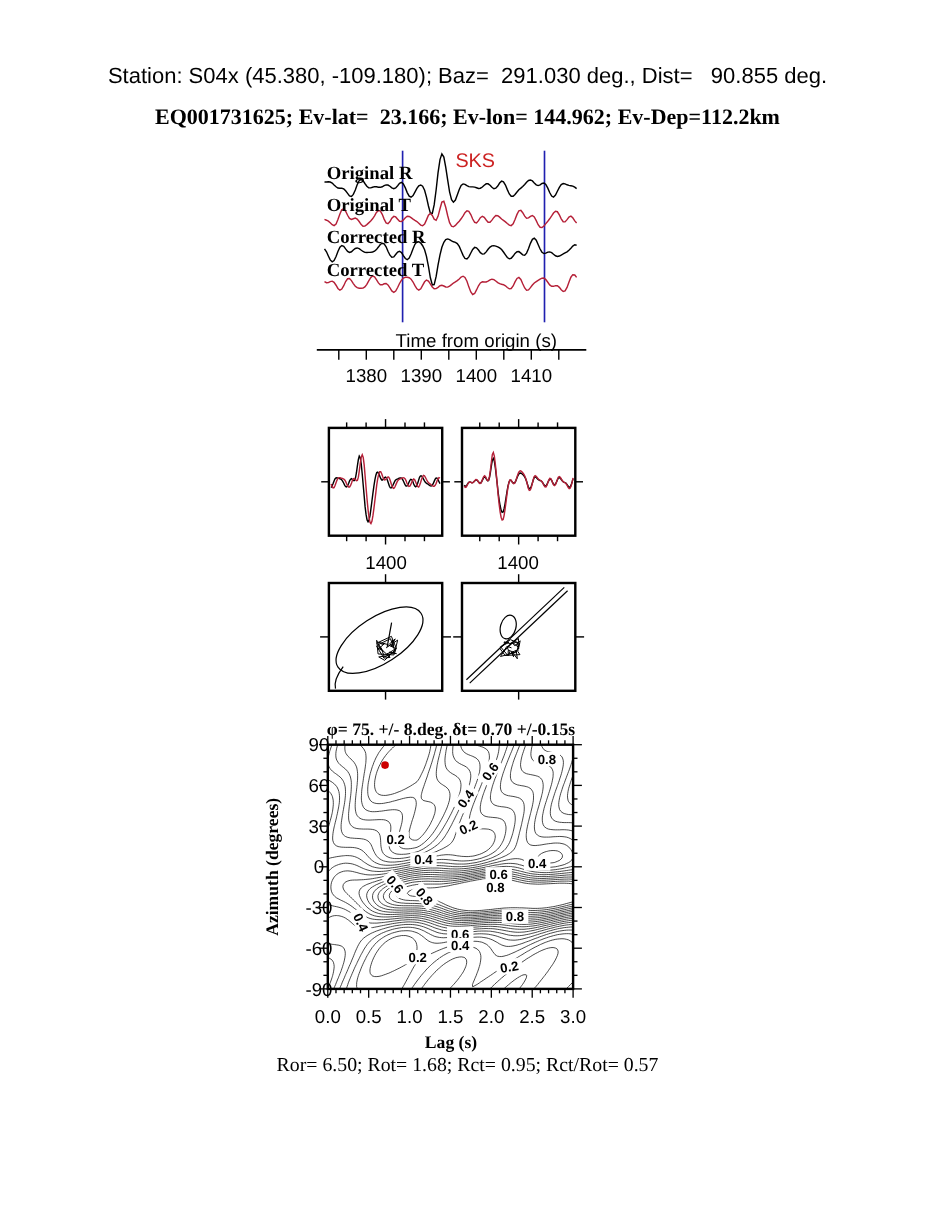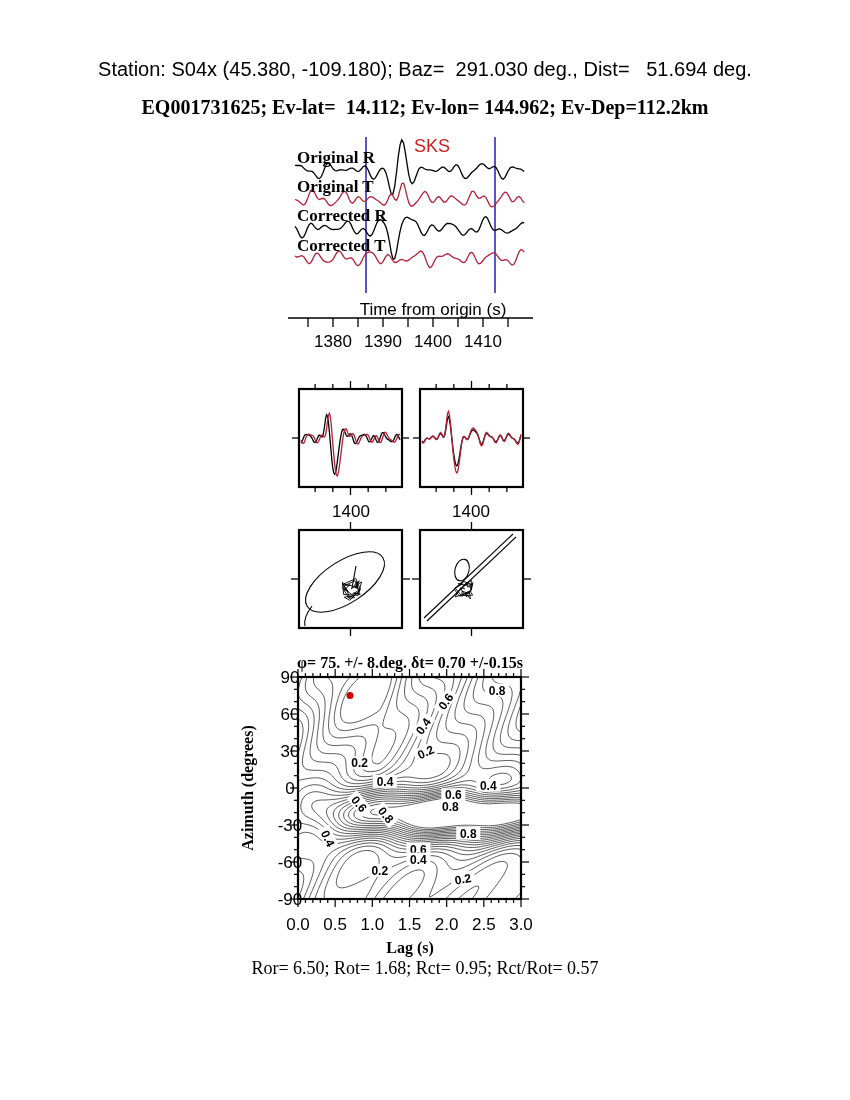--- a/index.html
+++ b/index.html
@@ -16,22 +16,22 @@
   .axnum{font:17px "Liberation Sans",sans-serif;text-anchor:middle;}
   .axtitle{font:17px "Liberation Sans",sans-serif;text-anchor:middle;}
   .ctitle{font:bold 16px "Liberation Serif",serif;text-anchor:middle;}
   .clab{font:bold 16px "Liberation Serif",serif;text-anchor:middle;}
   .contlab{font:bold 12px "Liberation Sans",sans-serif;text-anchor:middle;}
 </style>
 </head>
 <body>
 
 <div class="page">
-  <div class="hline t1">Station: S04x (45.380, -109.180); Baz=  291.030 deg., Dist=   51.694 deg.</div>
-  <div class="hline t2">EQ001731625; Ev-lat=  14.112; Ev-lon= 144.962; Ev-Dep=112.2km</div>
+  <div class="hline t1">Station: S04x (45.380, -109.180); Baz=  291.030 deg., Dist=   90.855 deg.</div>
+  <div class="hline t2">EQ001731625; Ev-lat=  23.166; Ev-lon= 144.962; Ev-Dep=112.2km</div>
 
   <svg id="fig" width="850" height="1100" viewBox="0 0 850 1100">
     <g id="g-waveforms">
         <line x1="365.99999999999955" y1="137" x2="365.99999999999955" y2="293" stroke="#2020b0" stroke-width="1.5"></line>
         <line x1="495.00000000000045" y1="137" x2="495.00000000000045" y2="293" stroke="#2020b0" stroke-width="1.5"></line>
         <polyline points="295.0,165.4 296.8,165.5 298.5,165.3 300.2,165.5 302.0,166.4 303.7,168.1 305.5,169.8 307.2,170.9 309.0,171.2 310.7,171.2 312.5,171.7 314.2,173.4 316.0,175.8 317.7,178.1 319.5,178.6 321.2,176.7 323.0,172.7 324.7,168.0 326.5,164.3 328.2,163.1 330.0,164.2 331.7,166.8 333.5,169.3 335.2,170.7 337.0,170.8 338.7,170.2 340.5,169.7 342.2,169.8 344.0,170.2 345.7,170.3 347.5,169.8 349.2,168.8 351.0,168.1 352.7,168.2 354.5,169.3 356.2,170.8 358.0,171.5 359.7,170.8 361.5,168.8 363.2,166.7 365.0,165.8 366.7,167.3 368.5,170.8 370.2,175.1 372.0,178.3 373.7,179.3 375.5,177.7 377.2,174.6 379.0,171.3 380.7,168.9 382.5,168.2 384.2,169.3 386.0,172.9 387.7,179.2 389.5,187.3 391.2,193.6 393.0,194.0 394.7,186.3 396.5,172.5 398.2,157.1 400.0,145.1 401.7,139.9 403.5,142.8 405.2,151.9 407.0,163.7 408.7,174.4 410.5,181.5 412.2,183.8 414.0,181.9 415.7,177.3 417.5,172.2 419.2,168.5 421.0,167.2 422.7,167.6 424.5,168.8 426.2,169.7 428.0,169.9 429.7,169.9 431.5,170.1 433.2,170.7 435.0,171.3 436.7,171.1 438.5,170.0 440.2,168.4 442.0,167.1 443.7,167.1 445.5,168.4 447.2,170.3 449.0,171.6 450.7,171.1 452.5,169.1 454.2,166.4 456.0,164.7 457.7,165.3 459.5,168.2 461.2,172.4 463.0,176.3 464.7,178.4 466.5,178.4 468.2,176.8 470.0,174.5 471.7,172.5 473.5,171.0 475.2,169.5 477.0,167.7 478.7,165.7 480.5,164.1 482.2,163.6 484.0,164.5 485.7,166.3 487.5,168.0 489.2,168.7 491.0,168.0 492.7,166.8 494.5,166.4 496.2,167.7 498.0,171.0 499.7,175.0 501.5,178.2 503.2,179.1 505.0,177.4 506.7,173.9 508.5,170.3 510.2,167.8 512.0,166.9 513.7,167.2 515.5,168.0 517.2,168.5 519.0,168.8 520.7,169.2 522.5,170.2 524.2,171.5" fill="none" stroke="#000000" stroke-width="1.3"></polyline>
         <polyline points="295.0,199.5 296.8,200.2 298.5,201.0 300.2,202.5 302.0,204.3 303.7,205.1 305.5,203.6 307.2,199.6 309.0,194.5 310.7,190.6 312.5,189.7 314.2,192.0 316.0,195.7 317.7,198.6 319.5,199.5 321.2,198.9 323.0,198.3 324.7,199.1 326.5,201.4 328.2,204.0 330.0,205.6 331.7,205.5 333.5,204.2 335.2,202.6 337.0,200.9 338.7,198.9 340.5,196.2 342.2,193.2 344.0,191.3 345.7,191.7 347.5,194.8 349.2,199.2 351.0,202.6 352.7,203.3 354.5,201.4 356.2,198.4 358.0,196.7 359.7,197.2 361.5,199.3 363.2,201.2 365.0,201.4 366.7,199.9 368.5,197.9 370.2,196.6 372.0,196.8 373.7,197.9 375.5,199.2 377.2,200.3 379.0,201.4 380.7,202.9 382.5,204.6 384.2,205.2 386.0,203.6 387.7,199.9 389.5,195.7 391.2,194.0 393.0,195.9 394.7,199.2 396.5,200.3 398.2,196.7 400.0,189.8 401.7,183.7 403.5,183.0 405.2,188.4 407.0,196.1 408.7,202.4 410.5,205.7 412.2,206.2 414.0,204.9 415.7,203.0 417.5,201.1 419.2,198.9 421.0,196.2 422.7,193.4 424.5,191.6 426.2,192.1 428.0,195.0 429.7,199.1 431.5,202.1 433.2,202.6 435.0,200.6 436.7,197.9 438.5,196.6 440.2,197.6 442.0,200.0 443.7,202.0 445.5,202.0 447.2,200.1 449.0,197.6 450.7,196.0 452.5,196.1 454.2,197.4 456.0,199.1 457.7,200.4 459.5,201.7 461.2,203.2 463.0,204.7 464.7,205.1 466.5,203.4 468.2,199.6 470.0,194.9 471.7,191.6 473.5,191.2 475.2,193.4 477.0,196.5 478.7,198.3 480.5,198.1 482.2,196.7 484.0,195.9 485.7,197.3 487.5,200.6 489.2,204.3 491.0,206.6 492.7,206.9 494.5,205.4 496.2,203.3 498.0,201.1 499.7,198.9 501.5,196.3 503.2,193.7 505.0,192.1 506.7,192.5 508.5,195.3 510.2,198.9 512.0,201.6 513.7,201.7 515.5,199.7 517.2,197.3 519.0,196.5 520.7,198.0 522.5,200.8 524.2,202.8" fill="none" stroke="#b52038" stroke-width="1.3"></polyline>
         <polyline points="295.0,226.3 296.8,228.9 298.5,232.7 300.2,236.3 302.0,238.0 303.7,236.9 305.5,233.2 307.2,228.6 309.0,224.8 310.7,223.2 312.5,224.0 314.2,226.3 316.0,228.5 317.7,229.5 319.5,228.9 321.2,227.3 323.0,225.9 324.7,225.4 326.5,226.0 328.2,227.3 330.0,228.6 331.7,229.4 333.5,229.5 335.2,229.4 337.0,229.3 338.7,229.1 340.5,228.4 342.2,226.9 344.0,224.6 345.7,222.3 347.5,221.1 349.2,221.7 351.0,224.4 352.7,228.4 354.5,232.0 356.2,233.9 358.0,233.5 359.7,231.4 361.5,229.2 363.2,228.4 365.0,229.6 366.7,232.3 368.5,235.0 370.2,236.1 372.0,234.6 373.7,230.9 375.5,226.2 377.2,222.1 379.0,219.9 380.7,219.7 382.5,221.0 384.2,223.4 386.0,227.0 387.7,233.0 389.5,242.1 391.2,252.3 393.0,259.1 394.7,258.7 396.5,251.3 398.2,241.1 400.0,231.7 401.7,224.8 403.5,220.2 405.2,217.8 407.0,217.2 408.7,217.9 410.5,219.0 412.2,219.8 414.0,220.3 415.7,221.4 417.5,224.0 419.2,227.9 421.0,232.1 422.7,235.0 424.5,235.5 426.2,233.5 428.0,230.0 429.7,226.7 431.5,224.9 433.2,225.3 435.0,227.3 436.7,229.7 438.5,231.0 440.2,230.8 442.0,229.0 443.7,226.6 445.5,224.6 447.2,223.5 449.0,223.3 450.7,223.7 452.5,224.4 454.2,225.3 456.0,226.8 457.7,229.1 459.5,231.7 461.2,234.1 463.0,235.3 464.7,234.8 466.5,232.8 468.2,230.4 470.0,228.8 471.7,228.7 473.5,230.1 475.2,231.7 477.0,232.0 478.7,230.1 480.5,226.0 482.2,221.2 484.0,217.6 485.7,216.5 487.5,218.3 489.2,222.2 491.0,226.4 492.7,229.3 494.5,230.5 496.2,230.1 498.0,229.2 499.7,229.0 501.5,229.7 503.2,231.1 505.0,232.5 506.7,233.1 508.5,232.8 510.2,231.9 512.0,230.9 513.7,229.9 515.5,228.9 517.2,227.5 519.0,225.6 520.7,223.7 522.5,222.5 524.2,222.9" fill="none" stroke="#000000" stroke-width="1.3"></polyline>
         <polyline points="295.0,256.0 296.8,257.0 298.5,256.9 300.2,256.0 302.0,255.6 303.7,256.7 305.5,259.3 307.2,262.2 309.0,263.8 310.7,262.8 312.5,259.7 314.2,255.9 316.0,253.4 317.7,253.2 319.5,255.1 321.2,257.8 323.0,260.2 324.7,261.5 326.5,262.0 328.2,262.1 330.0,261.9 331.7,260.8 333.5,258.6 335.2,255.4 337.0,252.4 338.7,250.9 340.5,251.7 342.2,254.3 344.0,257.2 345.7,258.9 347.5,258.9 349.2,258.0 351.0,257.7 352.7,259.0 354.5,261.8 356.2,264.5 358.0,265.8 359.7,264.6 361.5,261.4 363.2,257.7 365.0,254.6 366.7,252.8 368.5,252.1 370.2,252.0 372.0,252.5 373.7,253.8 375.5,256.4 377.2,259.7 379.0,262.6 380.7,263.8 382.5,262.5 384.2,259.4 386.0,256.2 387.7,254.6 389.5,255.5 391.2,258.0 393.0,260.9 394.7,262.5 396.5,262.4 398.2,261.2 400.0,259.8 401.7,259.4 403.5,260.0 405.2,260.9 407.0,261.0 408.7,260.1 410.5,258.7 412.2,257.3 414.0,256.3 415.7,255.1 417.5,253.6 419.2,251.9 421.0,251.1 422.7,252.2 424.5,255.7 426.2,260.8 428.0,265.4 429.7,267.7 431.5,266.8 433.2,263.6 435.0,259.8 436.7,257.2 438.5,256.2 440.2,256.3 442.0,256.3 443.7,255.6 445.5,254.5 447.2,253.8 449.0,254.2 450.7,255.5 452.5,256.9 454.2,257.9 456.0,258.4 457.7,258.8 459.5,259.8 461.2,261.4 463.0,262.6 464.7,262.3 466.5,260.0 468.2,256.3 470.0,253.1 471.7,252.2 473.5,254.1 475.2,258.0 477.0,261.8 478.7,263.8 480.5,263.5 482.2,261.5 484.0,259.1 485.7,257.2 487.5,256.0 489.2,254.9 491.0,253.8 492.7,252.9 494.5,252.8 496.2,254.2 498.0,256.6 499.7,259.0 501.5,260.3 503.2,260.3 505.0,259.7 506.7,259.8 508.5,261.2 510.2,263.4 512.0,265.0 513.7,264.5 515.5,261.3 517.2,256.5 519.0,252.0 520.7,249.7 522.5,250.0 524.2,252.2" fill="none" stroke="#b52038" stroke-width="1.3"></polyline>
         <line x1="288" y1="318" x2="533" y2="318" stroke="#000" stroke-width="1.5"></line>

